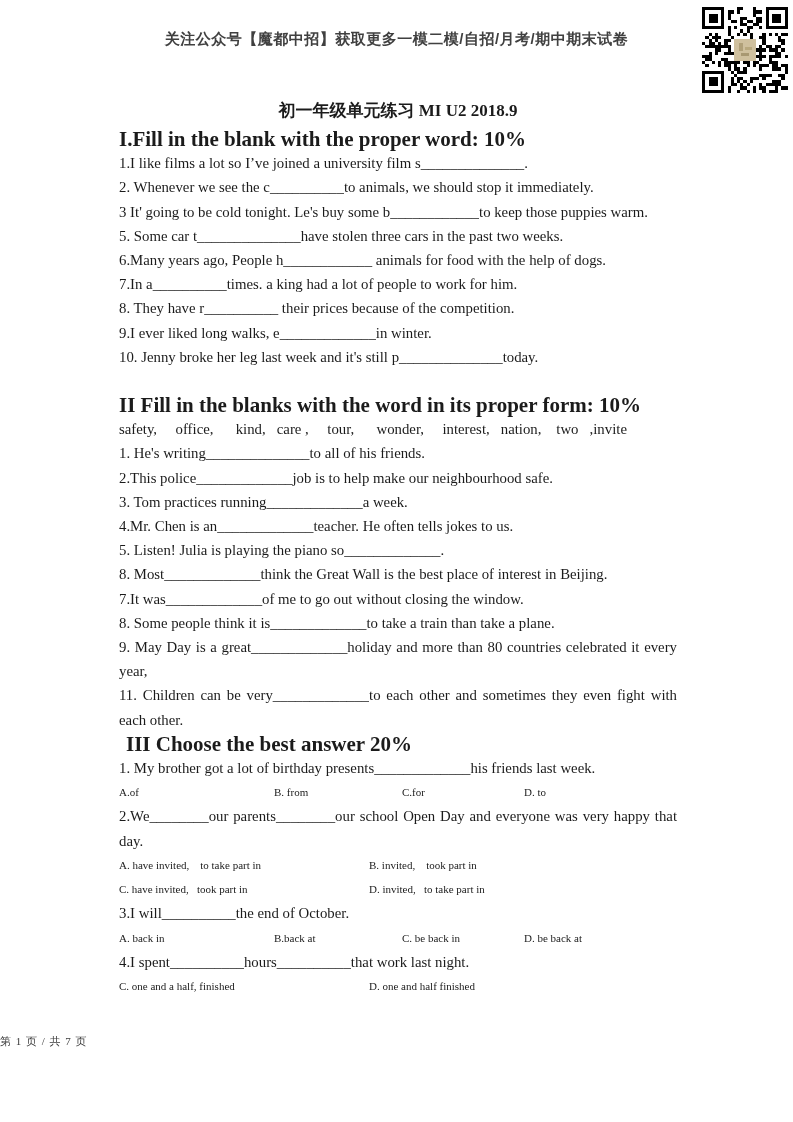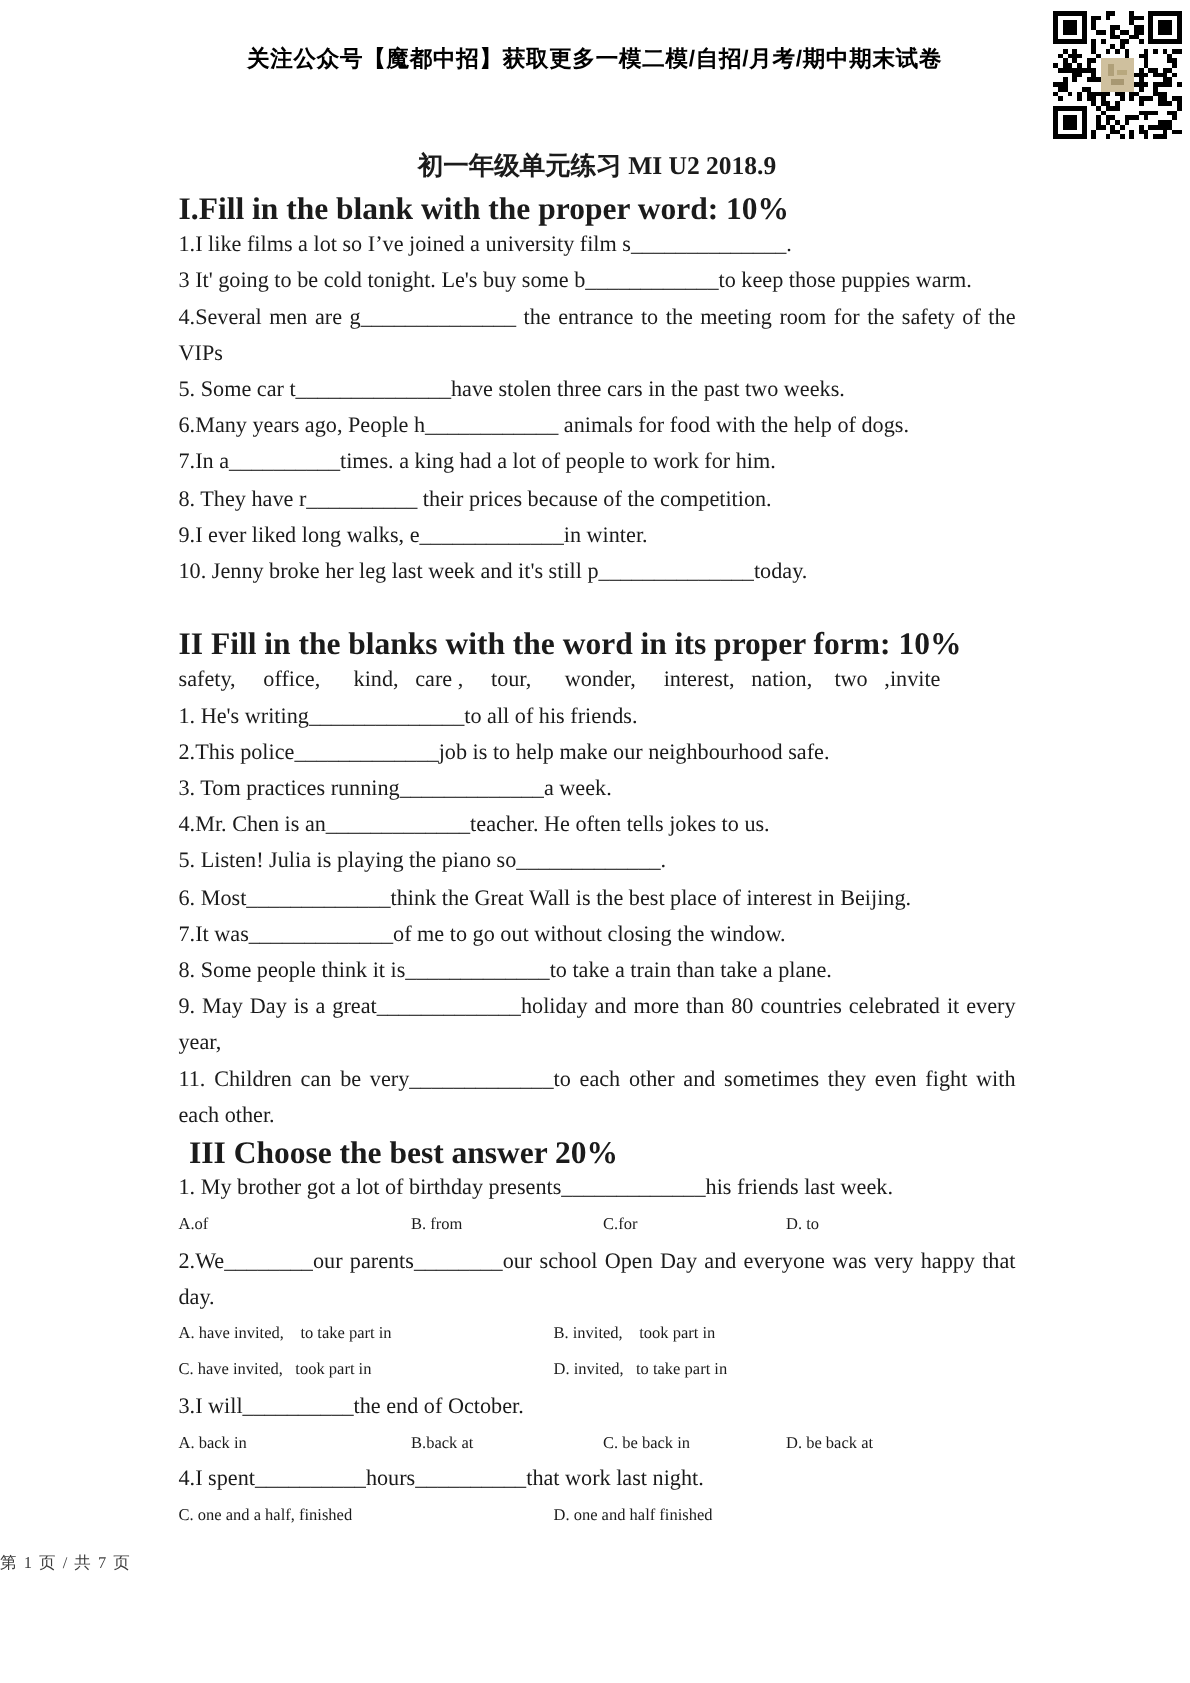--- a/index.html
+++ b/index.html
@@ -43,21 +43,21 @@
   .footer {
     position:absolute; top:1034px; left:0; right:0; text-align:left;
     font-size:11px; color:#3c3c3c; letter-spacing:1px;
   }
 </style>
 </head>
 <body>
 
 <div class="page">
 
-  <div class="promo" style="color: #000000;">关注公众号【魔都中招】获取更多一模二模/自招/月考/期中期末试卷</div>
+  <div class="promo" style="color: #404040;">关注公众号【魔都中招】获取更多一模二模/自招/月考/期中期末试卷</div>
 
   <div class="qr">
     <svg id="qr-svg" viewBox="0 0 29 29" shape-rendering="crispEdges">
         <rect x="0" y="0" width="29" height="29" fill="#ffffff"></rect>
         <rect x="12" y="1" width="1" height="1" fill="#000000"></rect>
         <rect x="13" y="1" width="1" height="1" fill="#000000"></rect>
         <rect x="17" y="1" width="1" height="1" fill="#000000"></rect>
         <rect x="9" y="2" width="1" height="1" fill="#000000"></rect>
         <rect x="10" y="2" width="1" height="1" fill="#000000"></rect>
         <rect x="12" y="2" width="1" height="1" fill="#000000"></rect>
@@ -281,41 +281,41 @@
   </div>
 
   <div class="content">
 
     <h1 class="title">初一年级单元练习 MI U2 2018.9</h1>
 
     <section class="sec1">
       <h2 class="sec-heading">I.Fill in the blank with the proper word: 10%</h2>
       <div id="s1-items">
           <p class="q-line">1.I like films a lot so I’ve joined a university film s______________.</p>
+          <p class="q-line">2. Whenever we see the c__________to animals, we should stop it immediately.</p>
           <p class="q-line">3 It' going to be cold tonight. Le's buy some b____________to keep those puppies warm.</p>
-          <p class="q-line">4.Several men are g______________ the entrance to the meeting room for the safety of the VIPs</p>
           <p class="q-line">5. Some car t______________have stolen three cars in the past two weeks.</p>
           <p class="q-line">6.Many years ago, People h____________ animals for food with the help of dogs.</p>
           <p class="q-line">7.In a__________times. a king had a lot of people to work for him.</p>
           <p class="q-line">8. They have r__________ their prices because of the competition.</p>
           <p class="q-line">9.I ever liked long walks, e_____________in winter.</p>
           <p class="q-line">10. Jenny broke her leg last week and it's still p______________today.</p>
         </div>
     </section>
 
     <section class="sec2">
       <h2 class="sec-heading">II Fill in the blanks with the word in its proper form: 10%</h2>
       <p class="word-bank">safety,     office,      kind,   care ,     tour,      wonder,     interest,   nation,    two   ,invite</p>
       <div id="s2-items">
           <p class="q-line">1. He's writing______________to all of his friends.</p>
           <p class="q-line">2.This police_____________job is to help make our neighbourhood safe.</p>
           <p class="q-line">3. Tom practices running_____________a week.</p>
           <p class="q-line">4.Mr. Chen is an_____________teacher. He often tells jokes to us.</p>
           <p class="q-line">5. Listen! Julia is playing the piano so_____________.</p>
-          <p class="q-line">6. Most_____________think the Great Wall is the best place of interest in Beijing.</p>
+          <p class="q-line">8. Most_____________think the Great Wall is the best place of interest in Beijing.</p>
           <p class="q-line">7.It was_____________of me to go out without closing the window.</p>
           <p class="q-line">8. Some people think it is_____________to take a train than take a plane.</p>
           <p class="q-line">9. May Day is a great_____________holiday and more than 80 countries celebrated it every year,</p>
           <p class="q-line">11. Children can be very_____________to each other and sometimes they even fight with each other.</p>
         </div>
     </section>
 
     <section class="sec3">
       <h2 class="sec-heading">III Choose the best answer 20%</h2>
       <div id="s3-questions">

